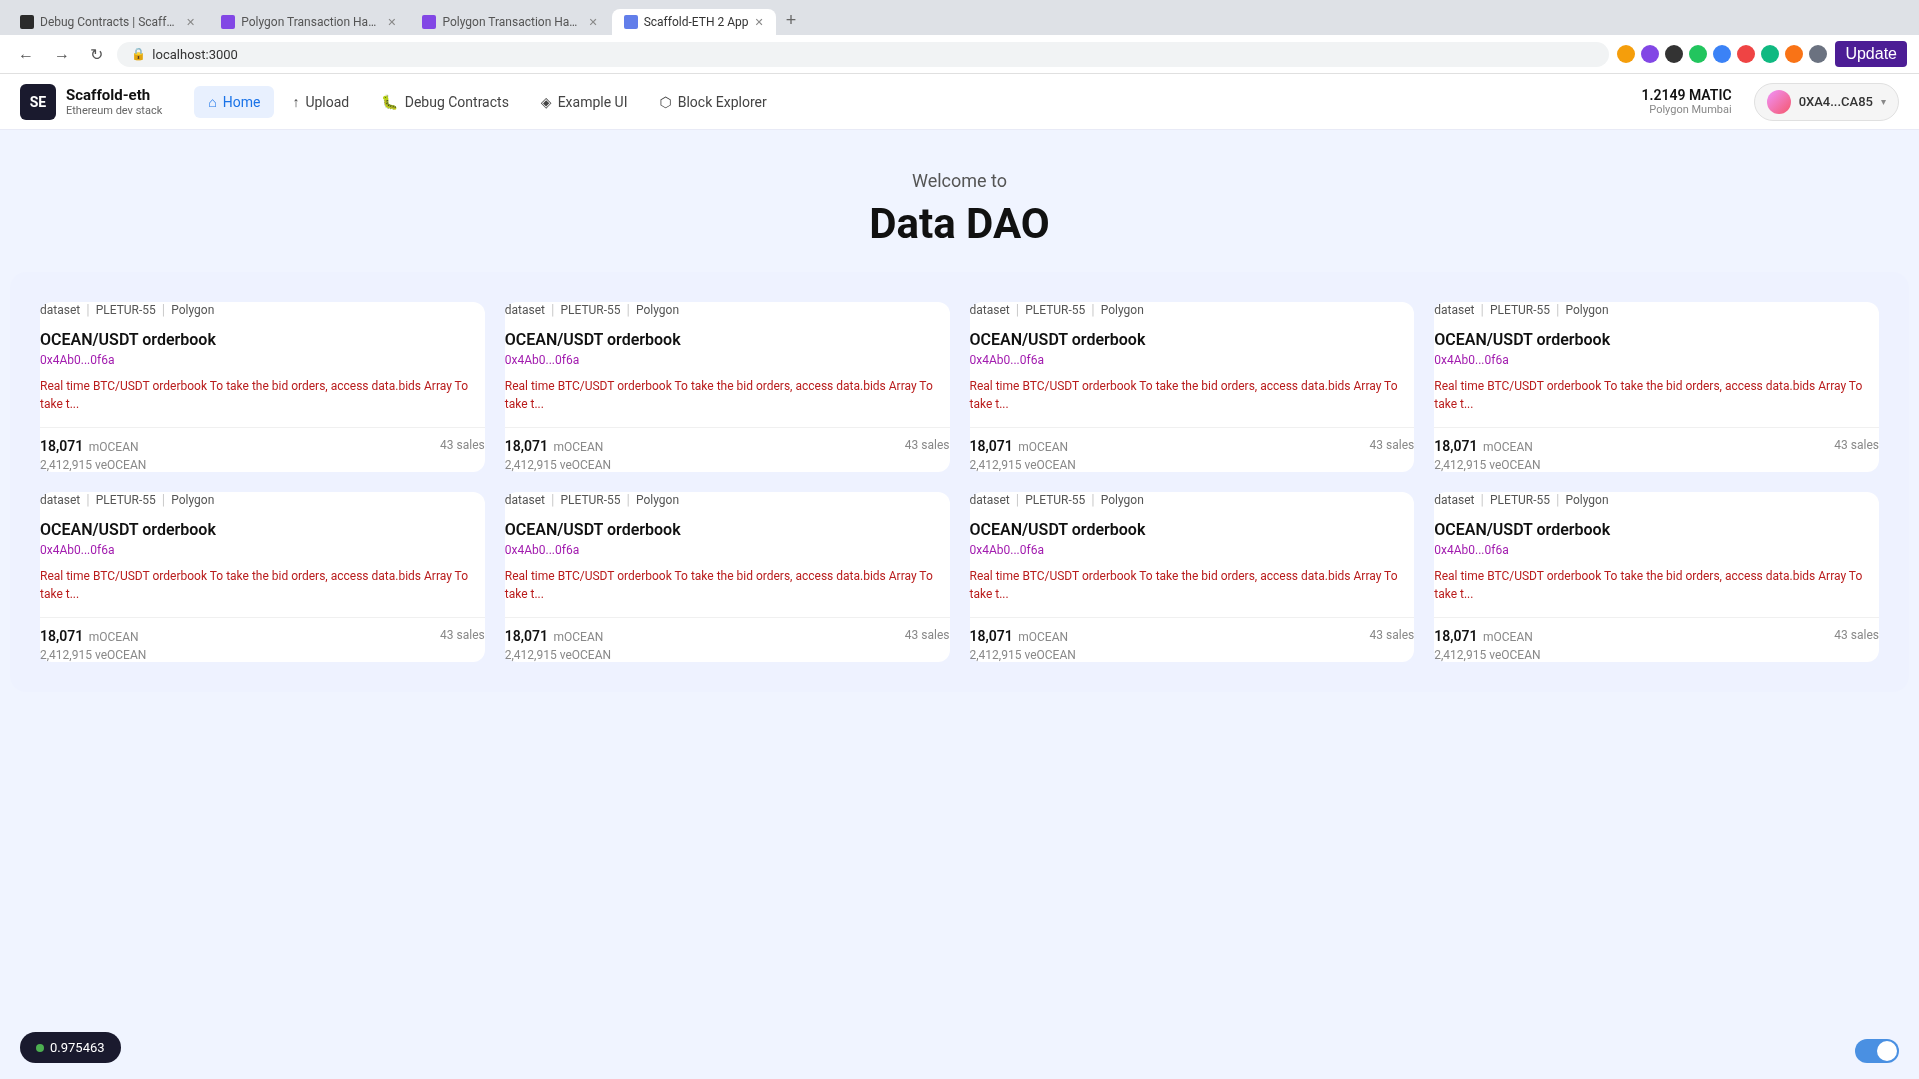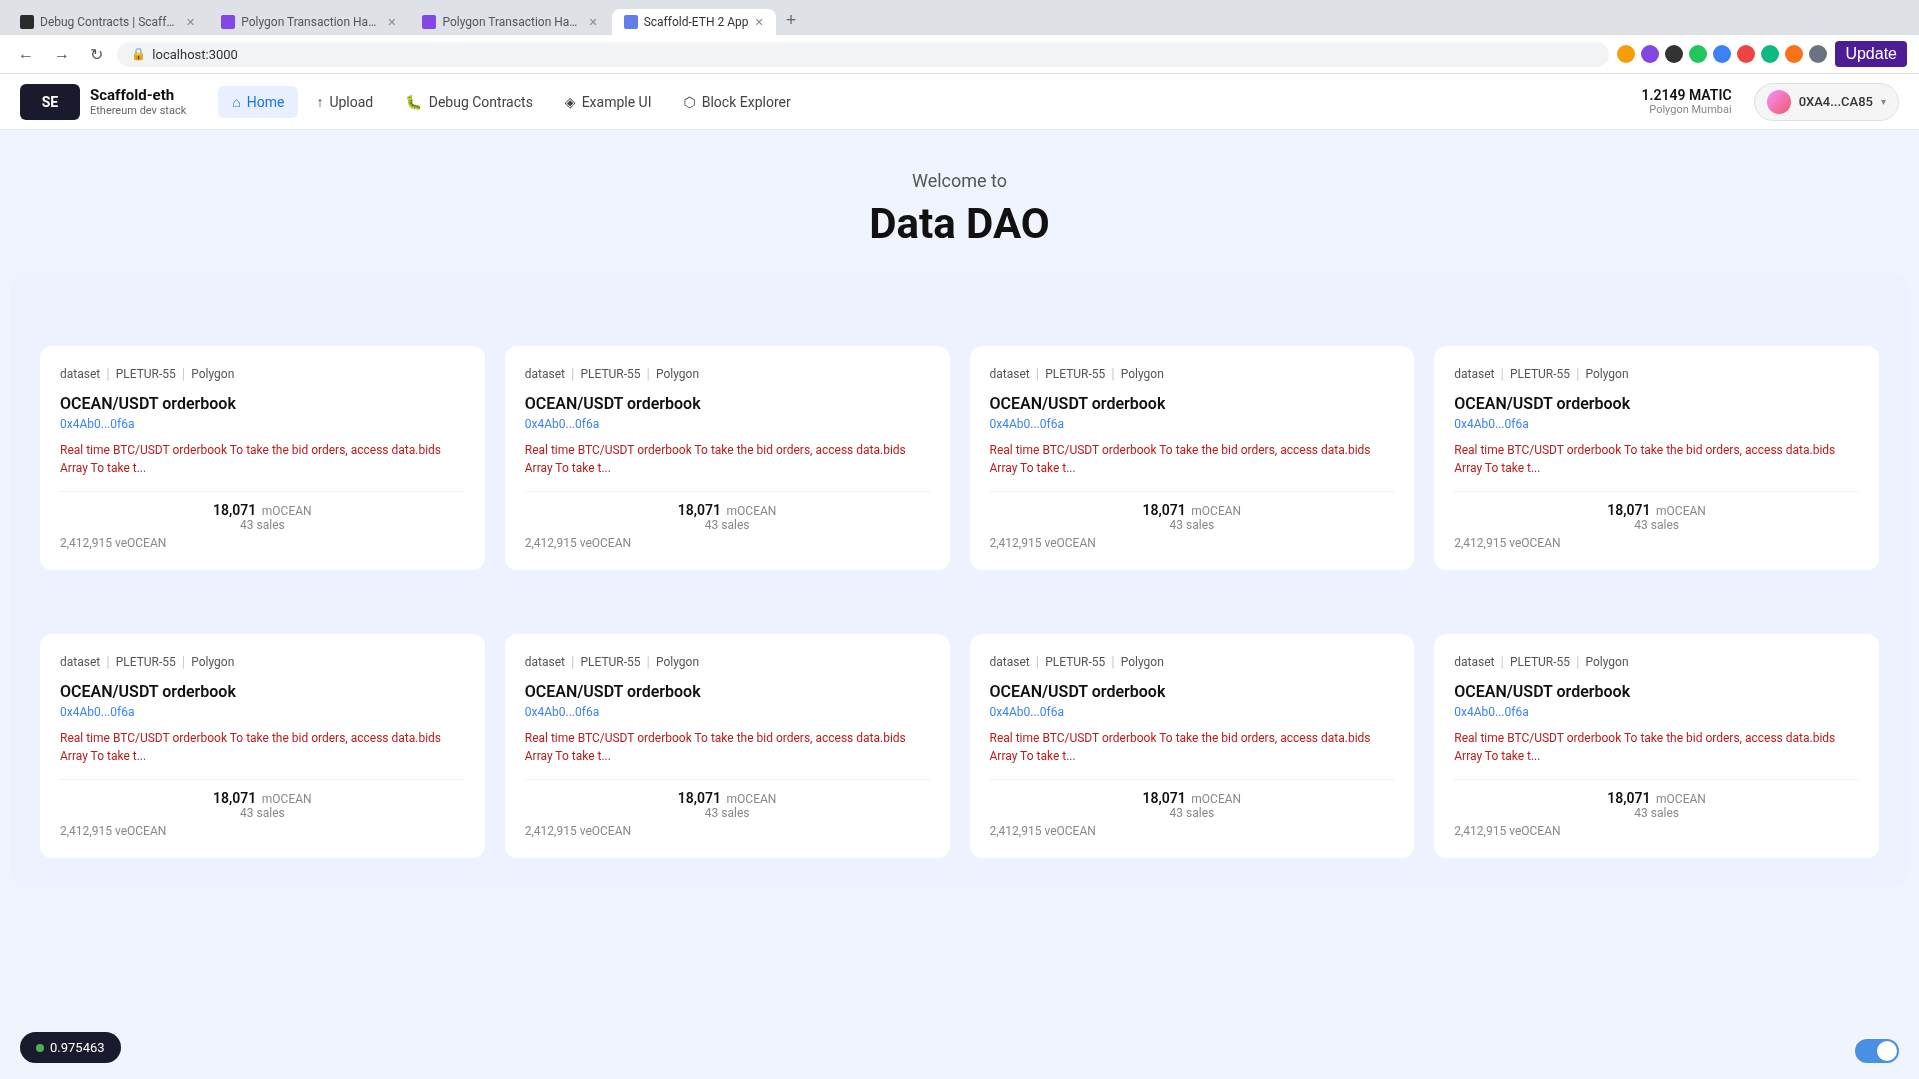--- a/index.html
+++ b/index.html
@@ -22,21 +22,21 @@
     .browser-nav-btn { background: none; border: none; font-size: 16px; color: #555; cursor: pointer; padding: 2px 6px; border-radius: 4px; }
     .browser-nav-btn:disabled { color: #bbb; }
     .address-bar { flex: 1; display: flex; align-items: center; background: #f1f3f4; border-radius: 20px; padding: 5px 14px; font-size: 13px; color: #333; gap: 6px; }
     .browser-icons { display: flex; align-items: center; gap: 6px; }
     .browser-icon { width: 18px; height: 18px; border-radius: 50%; background: #ccc; display: inline-block; }
     .update-btn { background: #4c1d95; color: #fff; border: none; border-radius: 4px; padding: 4px 10px; font-size: 16px; cursor: pointer; }
 
     
     .app-nav { background: #fff; border-bottom: 1px solid #e8eaf6; display: flex; align-items: center; padding: 0 20px; height: 56px; }
     .app-logo { display: flex; align-items: center; gap: 10px; margin-right: 32px; }
-    .logo-icon { width: 60px; height: 36px; background: #1a1a2e; border-radius: 6px; display: flex; align-items: center; justify-content: center; color: #fff; font-weight: bold; font-size: 14px; }
+    .logo-icon { width: 36px; height: 36px; background: #1a1a2e; border-radius: 6px; display: flex; align-items: center; justify-content: center; color: #fff; font-weight: bold; font-size: 14px; }
     .logo-text { display: flex; flex-direction: column; }
     .logo-title { font-weight: 700; font-size: 15px; color: #111; }
     .logo-subtitle { font-size: 11px; color: #666; }
     .nav-items { display: flex; align-items: center; gap: 4px; flex: 1; }
     .nav-item { display: flex; align-items: center; gap: 6px; padding: 8px 14px; border-radius: 6px; cursor: pointer; font-size: 14px; color: #444; text-decoration: none; }
     .nav-item.active { background: #e8f0fe; color: #1a73e8; }
     .nav-icon { font-size: 14px; }
     .wallet-section { display: flex; align-items: center; gap: 22px; margin-left: auto; }
     .wallet-balance { text-align: right; }
     .wallet-amount { font-weight: 600; font-size: 14px; color: #111; }
@@ -50,29 +50,29 @@
     .page-content { padding: 40px 20px 20px; }
     .hero { text-align: center; margin-bottom: 24px; }
     .hero-subtitle { font-size: 18px; color: #555; margin-bottom: 8px; }
     .hero-title { font-size: 42px; font-weight: 700; color: #111; margin-bottom: 20px; }
     .hero-desc1 { font-size: 15px; color: #555; margin-bottom: 12px; }
     .hero-desc2 { font-size: 14px; color: #555; line-height: 1.6; max-width: 1200px; margin: 0 auto; }
 
     
     .cards-section { background: #eef2ff; border-radius: 16px; padding: 30px; margin: 0 -10px; }
     .cards-grid { display: grid; grid-template-columns: repeat(4, 1fr); gap: 20px; }
-    .card { background: #fff; border-radius: 12px; padding: 20px; cursor: pointer; transition: box-shadow 0.2s; margin-top: 44px; }
+    .card { background: #fff; border-radius: 12px; cursor: pointer; transition: box-shadow 0.2s; }
     .card-tags { display: flex; align-items: center; gap: 6px; margin-bottom: 12px; }
     .card-tag { font-size: 12px; color: #555; }
     .card-tag-sep { color: #ccc; }
     .card-title { font-size: 16px; font-weight: 600; color: #111; margin-bottom: 4px; }
-    .card-address { font-size: 12px; color: #3b82f6; margin-bottom: 10px; }
+    .card-address { font-size: 12px; color: #a21caf; margin-bottom: 10px; }
     .card-desc { font-size: 12px; color: #b91c1c; line-height: 1.5; margin-bottom: 14px; }
     .card-stats { border-top: 1px solid #f0f0f0; padding-top: 10px; }
-    .card-stat-row1 { display: flex; align-items: center; justify-content: space-between; margin-bottom: 4px; flex-direction: column; }
+    .card-stat-row1 { display: flex; justify-content: space-between; margin-bottom: 4px; }
     .card-stat-main { font-size: 14px; font-weight: 600; color: #111; }
     .card-stat-unit { font-size: 12px; color: #888; margin-left: 2px; }
     .card-stat-sales { font-size: 12px; color: #888; }
     .card-stat-row2 { font-size: 12px; color: #888; }
 
     
     .bottom-bar { position: fixed; bottom: 16px; left: 20px; background: #1a1a2e; color: #fff; border-radius: 20px; padding: 8px 16px; font-size: 13px; display: flex; align-items: center; gap: 6px; }
     .bottom-bar-dot { width: 8px; height: 8px; border-radius: 50%; background: #4caf50; }
 
     

